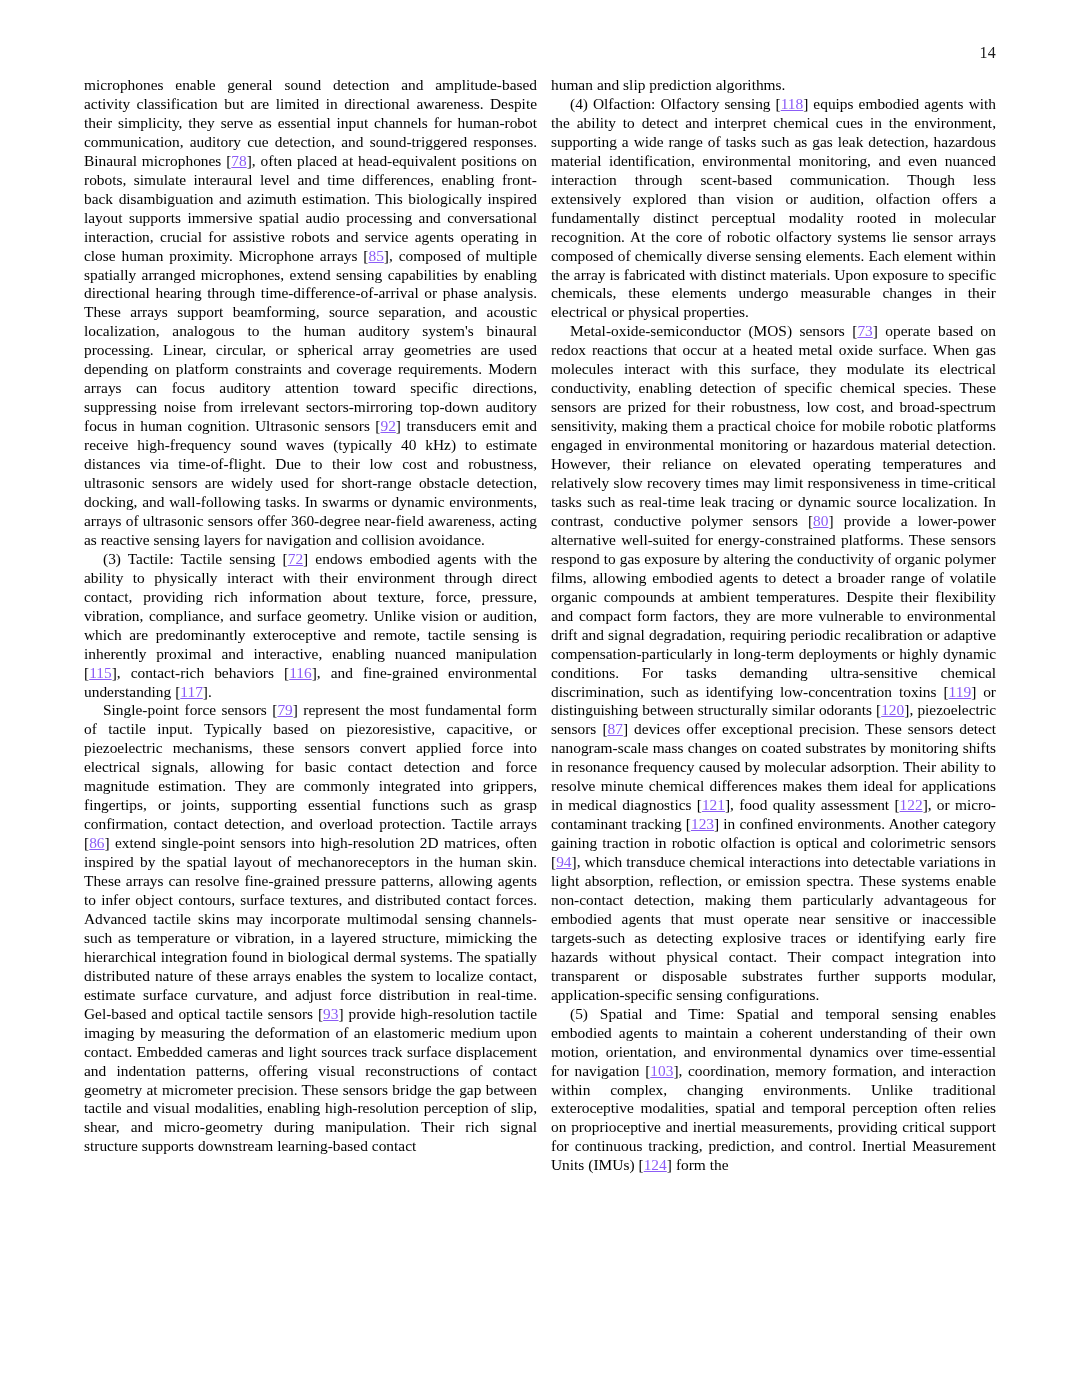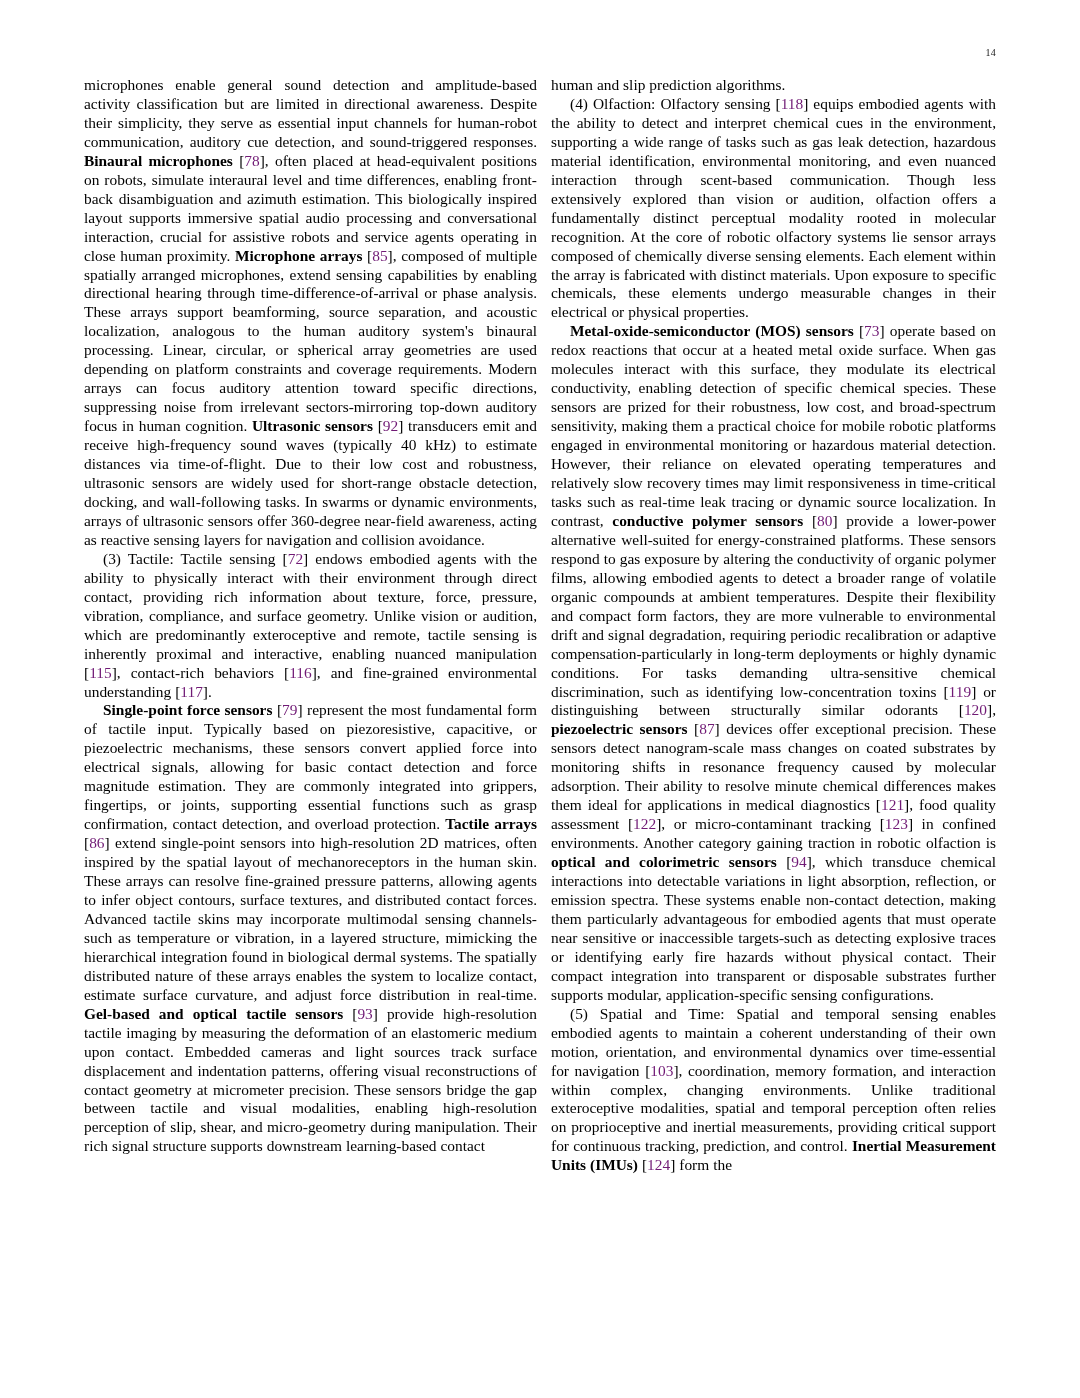--- a/index.html
+++ b/index.html
@@ -19,21 +19,21 @@
   .page {
     position: absolute;
     left: 0; top: 0;
     width: 1080px;
     height: 1398px;
   }
   .folio {
     position: absolute;
     top: 45px;
     right: 84px;
-    font-size: 10px;
+    font-size: 16px;
     line-height: 16px;
     color: #1a1a1a;
     letter-spacing: 0.3px;
   }
   .columns {
     position: absolute;
     top: 76px;
     left: 84px;
     width: 912px;
     height: 1285px;
@@ -55,24 +55,25 @@
     text-align: justify;
     text-justify: inter-word;
     -webkit-hyphens: none;
     hyphens: none;
     word-spacing: 0.01em;
   }
   p.indent {
     text-indent: 19px;
   }
   b, .bold {
-    font-weight: bold;
+    font-weight: normal;
   }
   .cite {
-    color: #701a75;
+    color: #8b5cf6;
+    text-decoration: underline;
   }
 </style>
 </head>
 <body>
 
 <div class="page">
 
   <div class="folio">14</div>
 
   <div class="columns">

